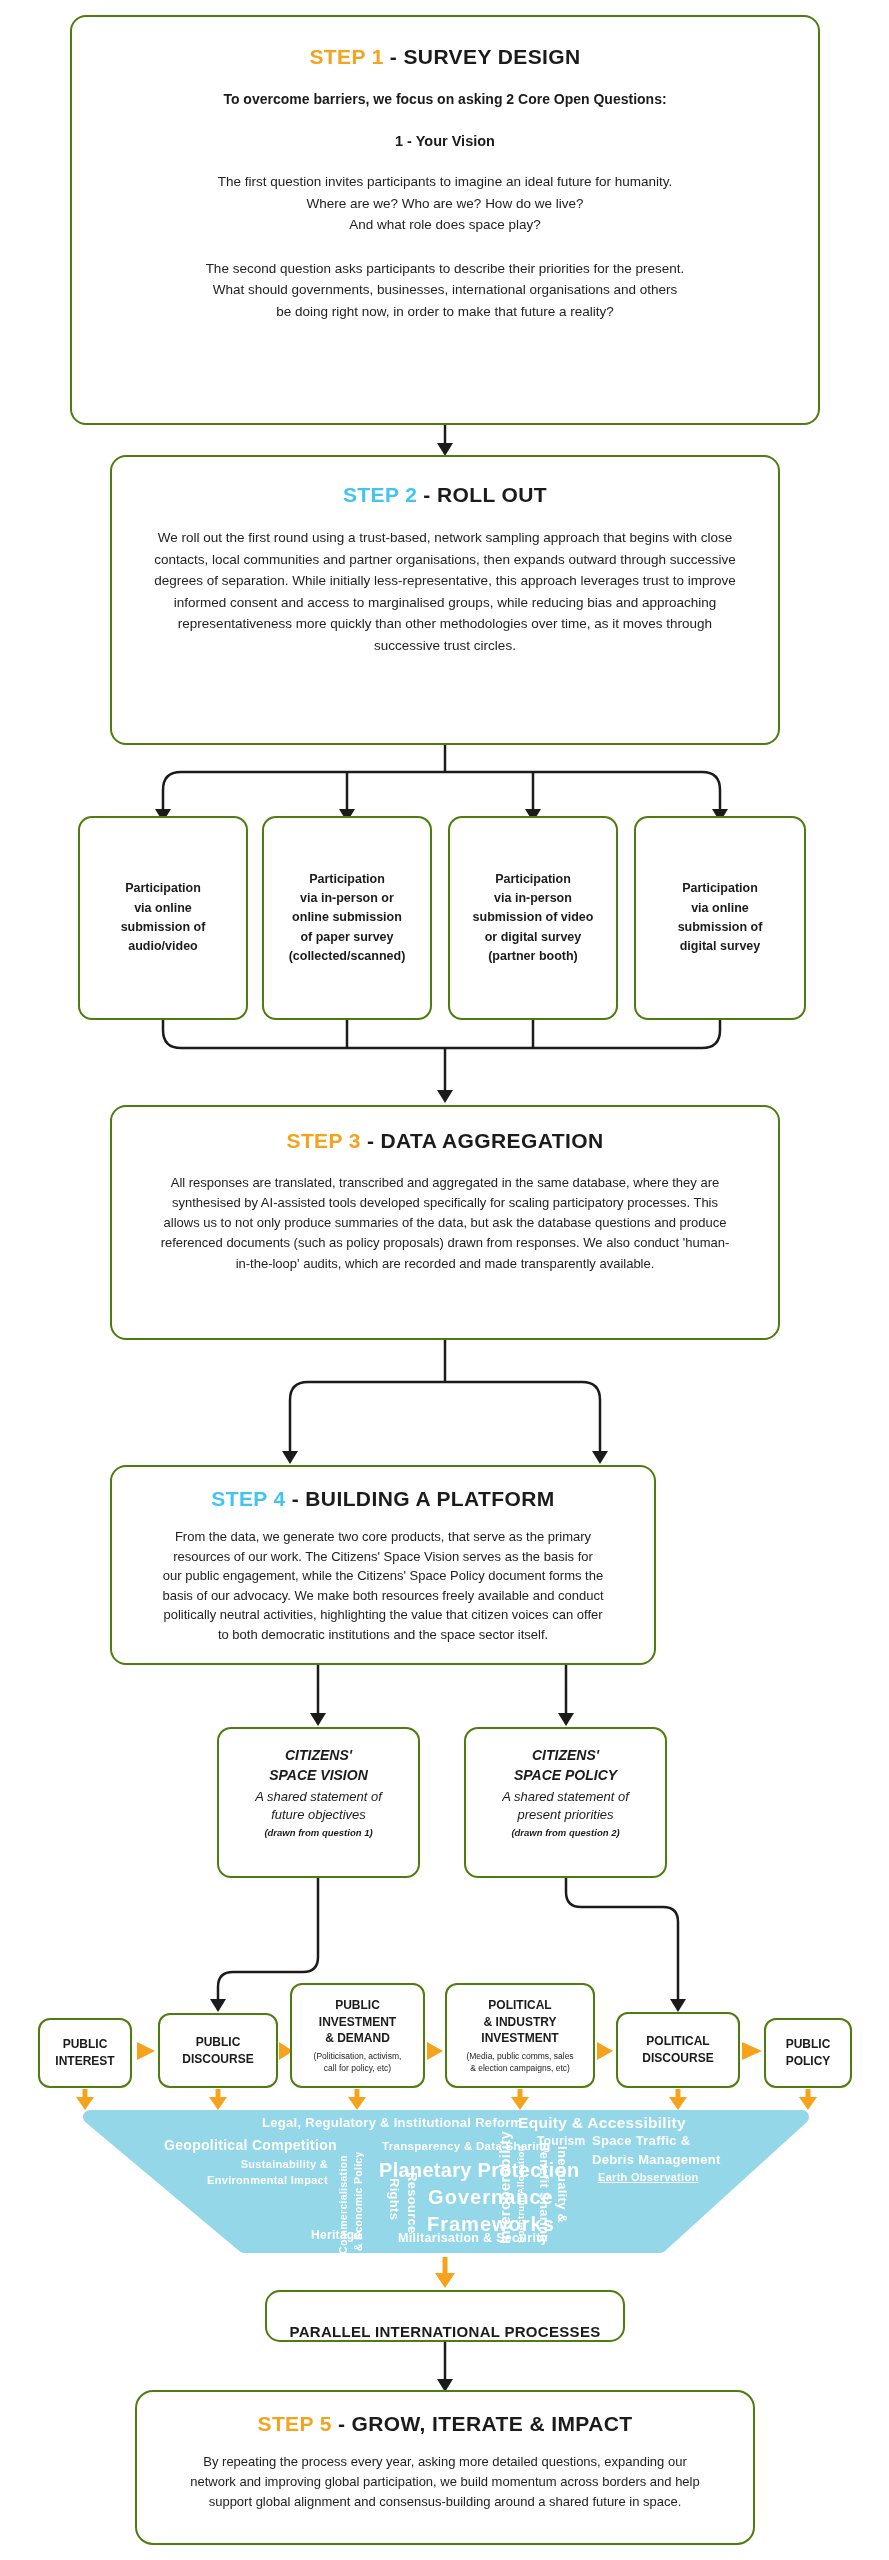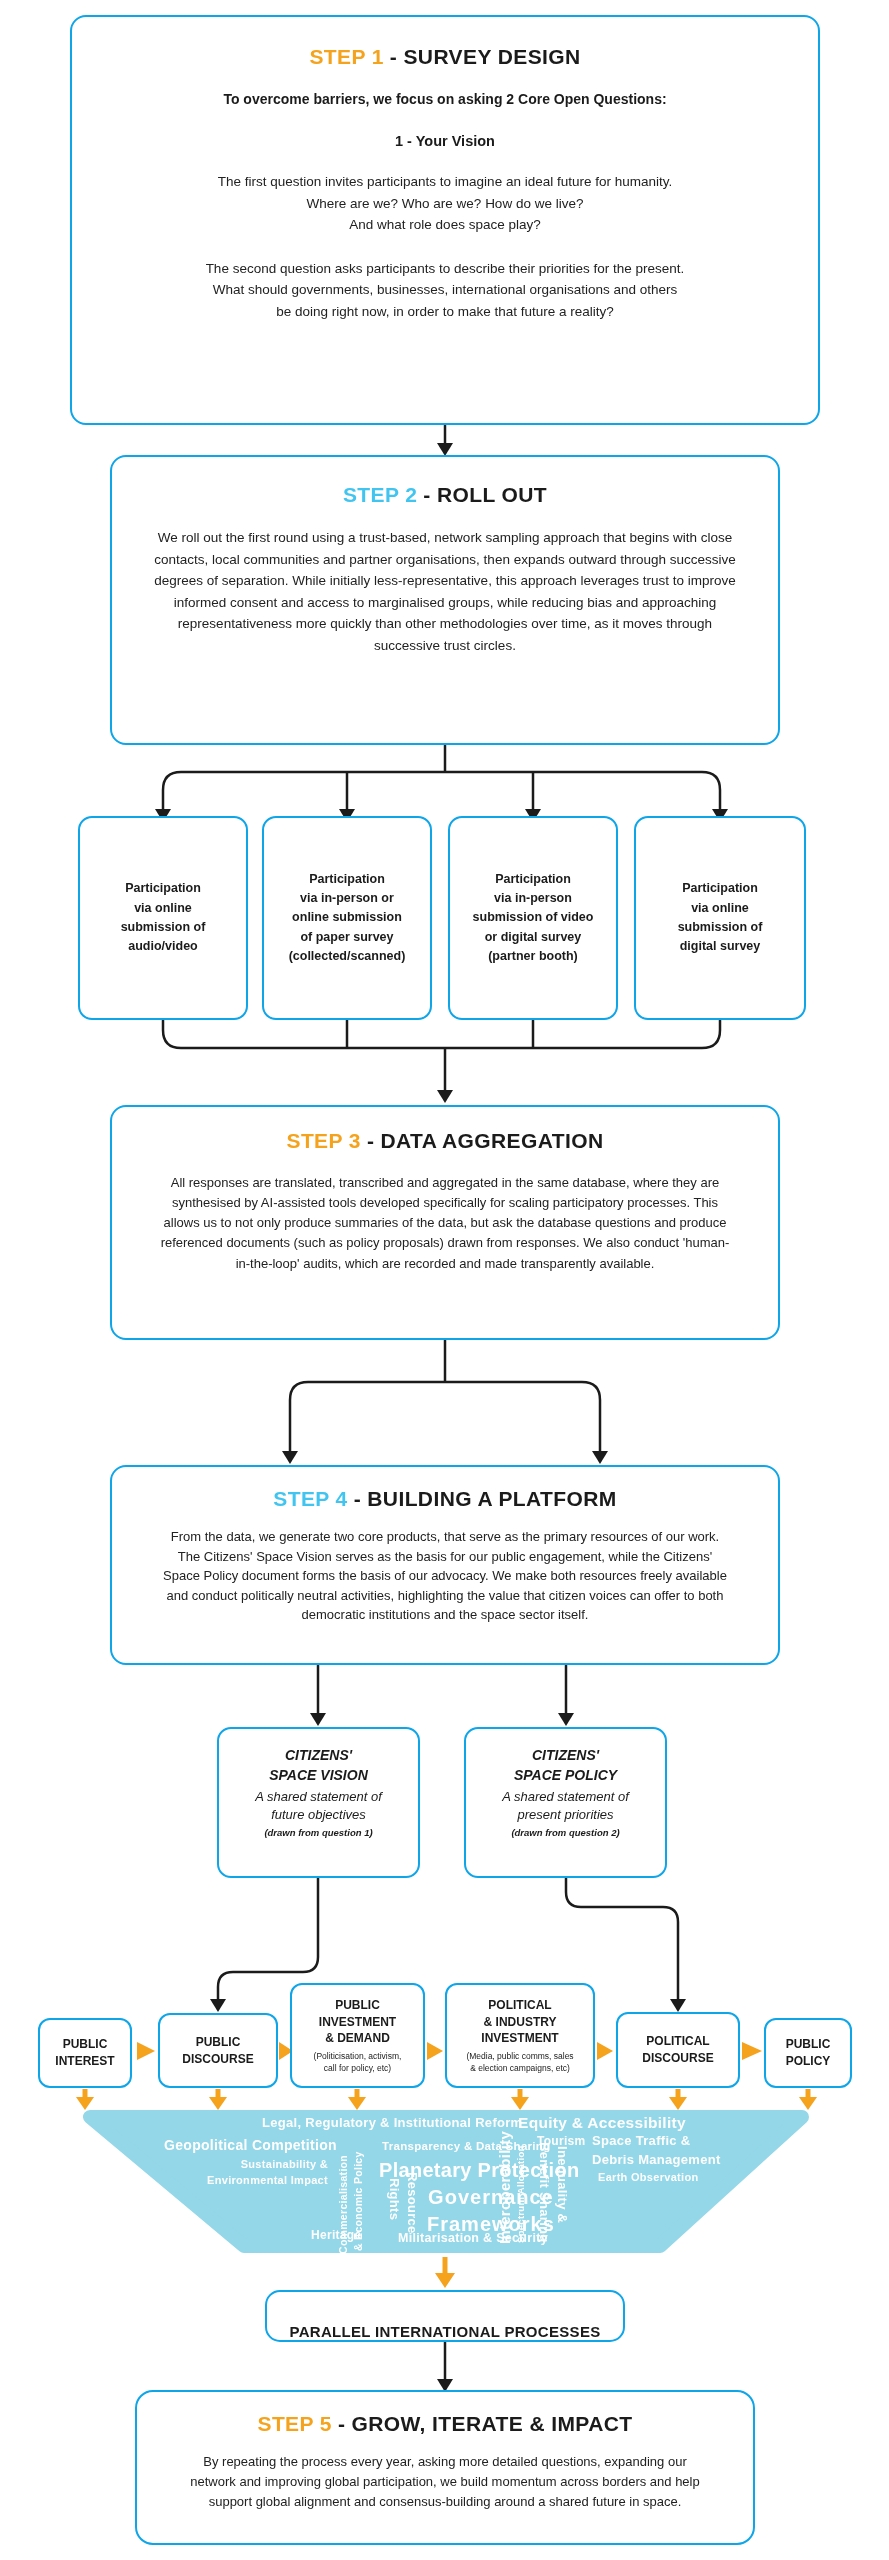--- a/index.html
+++ b/index.html
@@ -2,38 +2,38 @@
 <html><head>
 <meta charset="utf-8">
 <style>
   html,body{margin:0;padding:0;background:#ffffff;}
   #canvas{
     position:relative;width:889px;height:2560px;margin:0 auto;background:#fff;
     font-family:"Liberation Sans",sans-serif;color:#1b1b1b;overflow:hidden;
   }
   #wires{position:absolute;left:0;top:0;z-index:0;}
   .box{
-    position:absolute;background:#fff;border:2px solid #0ea5e9;border-radius:16px;
+    position:absolute;background:#fff;border:2px solid #4d7c0f;border-radius:16px;
     box-sizing:border-box;z-index:1;text-align:center;
   }
   .step-head{font-size:21px;font-weight:bold;letter-spacing:.4px;white-space:nowrap;}
   .step-head .accent{margin-right:6px;}
   .o{color:#F5A21C;} .b{color:#41C5F0;}
   .body-txt{font-size:13.5px;line-height:1.6;color:#222;}
   .pre{white-space:pre-line;}
   
   #step1{left:70px;top:15px;width:750px;height:410px;padding:28px 40px;}
   #step1 .intro{font-size:14px;font-weight:bold;margin-top:22px;}
   #step1 .qhead{font-size:14.5px;font-weight:bold;margin-top:26px;}
   #step1 .qbody{margin-top:22px;}
   #step2{left:110px;top:455px;width:670px;height:290px;padding:26px 36px;}
   #step2 .body-txt,#step3 .body-txt,#step4 .body-txt,#step5 .body-txt{margin-top:20px;}
   #step3{left:110px;top:1105px;width:670px;height:235px;padding:22px 46px;}
   #step3 .body-txt{font-size:13px;line-height:1.55;}
-  #step4{left:110px;top:1465px;width:670px;height:200px;padding:20px 50px;}
+  #step4{left:110px;top:1465px;width:546px;height:200px;padding:20px 50px;}
   #step4 .body-txt{font-size:13px;line-height:1.5;margin-top:16px;}
   #step5{left:135px;top:2390px;width:620px;height:155px;padding:20px 50px;border-radius:18px;}
   #step5 .body-txt{font-size:13px;line-height:1.55;margin-top:16px;}
   
   .part{top:816px;height:204px;border-radius:14px;display:flex;align-items:center;justify-content:center;padding:8px;}
   .part .t{font-size:12.5px;font-weight:bold;line-height:1.55;}
   #part1{left:78px;width:170px;}
   #part2{left:262px;width:170px;}
   #part3{left:448px;width:170px;}
   #part4{left:634px;width:172px;}
@@ -72,21 +72,21 @@
   #fw-gov{left:427px;top:2184px;font-size:20px;letter-spacing:1px;text-align:center;}
   #fw-heritage{left:311px;top:2227px;font-size:12px;}
   #fw-milit{left:398px;top:2230px;font-size:12.5px;}
   #fw-inter{left:495px;top:2122px;font-size:15px;height:122px;}
   #fw-spectrum{left:515px;top:2138px;font-size:9.5px;height:105px;}
   #fw-equity{left:518px;top:2113px;font-size:15.5px;}
   #fw-tourism{left:537px;top:2133px;font-size:12px;}
   #fw-benefit{left:535px;top:2142px;font-size:13px;height:112px;}
   #fw-ineq{left:553px;top:2146px;font-size:13px;height:92px;}
   #fw-traffic{left:592px;top:2132px;font-size:13px;line-height:1.45;}
-  #fw-earth{left:598px;top:2170px;font-size:11px;}
+  #fw-earth{left:598px;top:2170px;font-size:11px;text-decoration:underline;}
 </style>
 </head>
 <body>
 
 <div id="canvas">
 
   <svg id="wires" width="889" height="2560" viewBox="0 0 889 2560">
 
     <g stroke="#1b1b1b" stroke-width="2.5" fill="none">
       <path d="M445,425 V443"></path>

